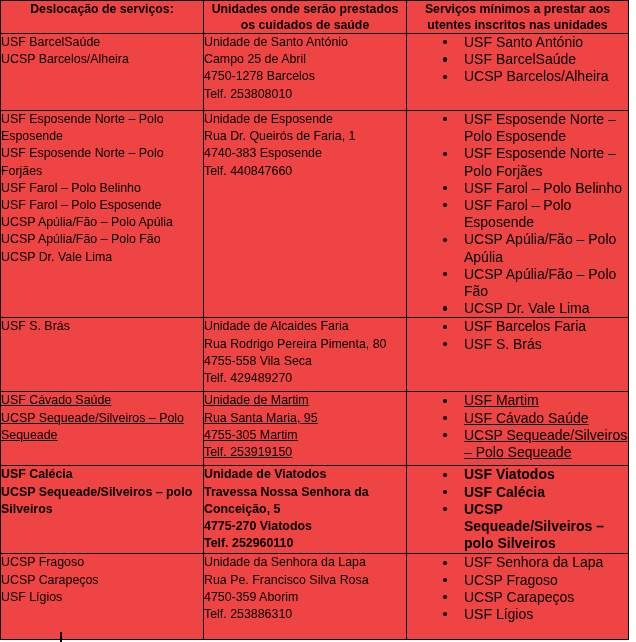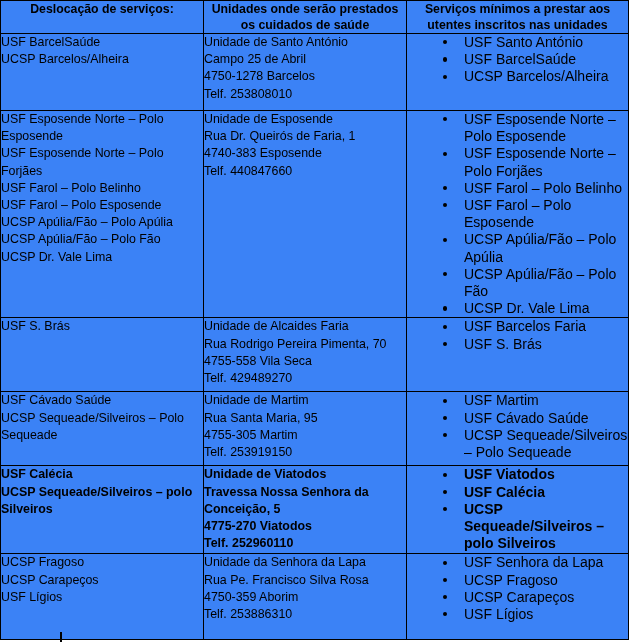--- a/index.html
+++ b/index.html
@@ -36,21 +36,21 @@
   col.c3 { width: 222px; }
 
   table.svc-table td,
   table.svc-table th {
     border-left: 1.5px solid #000;
     border-right: 1.5px solid #000;
     border-top: 1.5px solid #000;
     border-bottom: 1.5px solid #000;
     vertical-align: top;
     padding: 0;
-    background: #3b82f6;
+    background: #ef4444;
   }
 
   
   thead th {
     background: #e9e9e9;
     font-weight: bold;
     font-size: 12.3px;
     line-height: 16px;
     text-align: center;
     padding: 3px 6px 4px 6px;
@@ -104,21 +104,21 @@
     height: 4.2px;
     border-radius: 50%;
     background: #000;
     display: block;
   }
 
   
   tr.r1 td { height: 76px; }
   tr.r2 td { height: 191px; }
   tr.r3 td { height: 73px; }
-  tr.r4 td { height: 73px; }
+  tr.r4 td { height: 73px; text-decoration: underline; }
   tr.r5 td { height: 87px; font-weight: bold; }
   tr.r6 td { height: 85px; }
 
   
   .bottom-stub {
     position: absolute;
     left: 60px;
     top: 632px;
     width: 1.5px;
     height: 10px;
@@ -203,21 +203,21 @@
           </ul>
         </td>
       </tr>
 
       <tr class="r3">
         <td class="col-services">
           <span class="line">USF S. Brás</span>
         </td>
         <td class="col-unit">
           <span class="line">Unidade de Alcaides Faria</span>
-          <span class="line">Rua Rodrigo Pereira Pimenta, 70</span>
+          <span class="line">Rua Rodrigo Pereira Pimenta, 80</span>
           <span class="line">4755-558 Vila Seca</span>
           <span class="line">Telf. 429489270</span>
         </td>
         <td class="col-min">
           <ul class="bullets">
             <li><span class="dot"></span><span>USF Barcelos Faria</span></li>
             <li><span class="dot"></span><span>USF S. Brás</span></li>
           </ul>
         </td>
       </tr>

